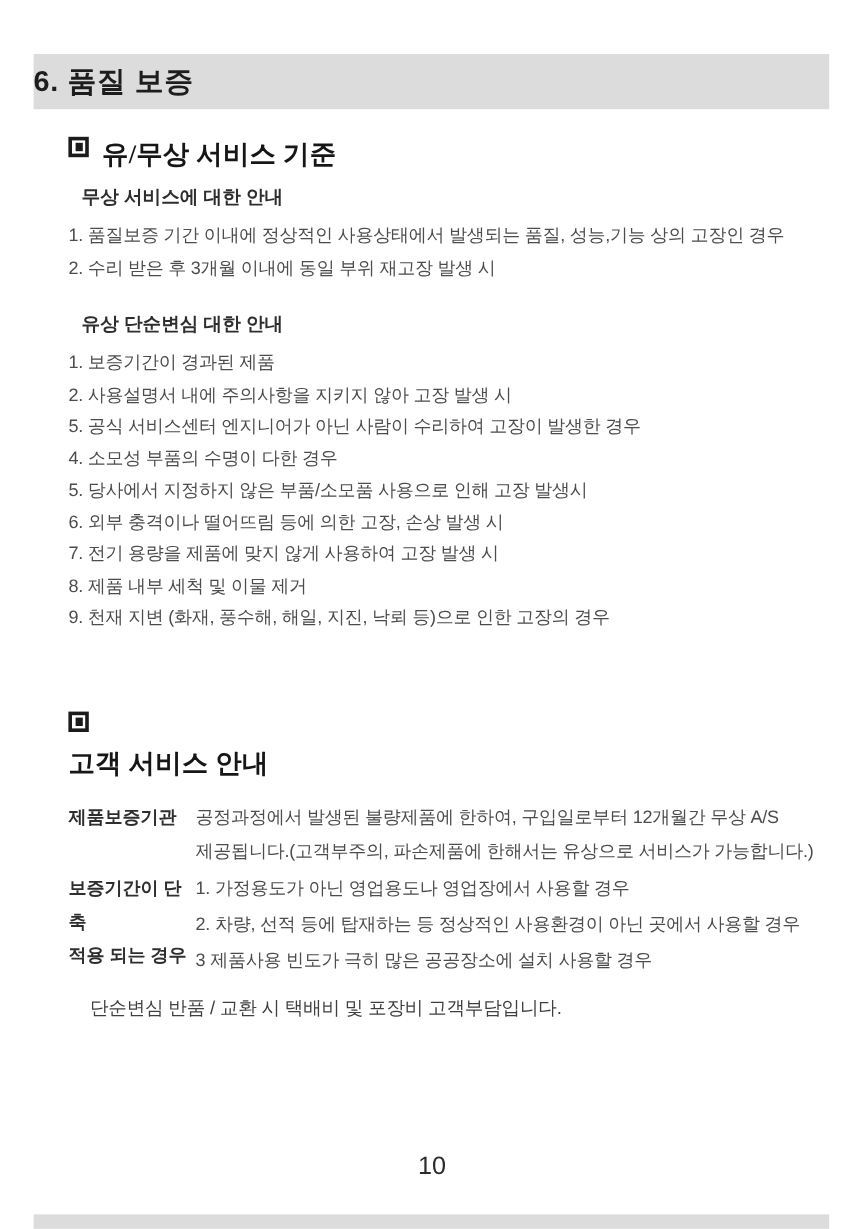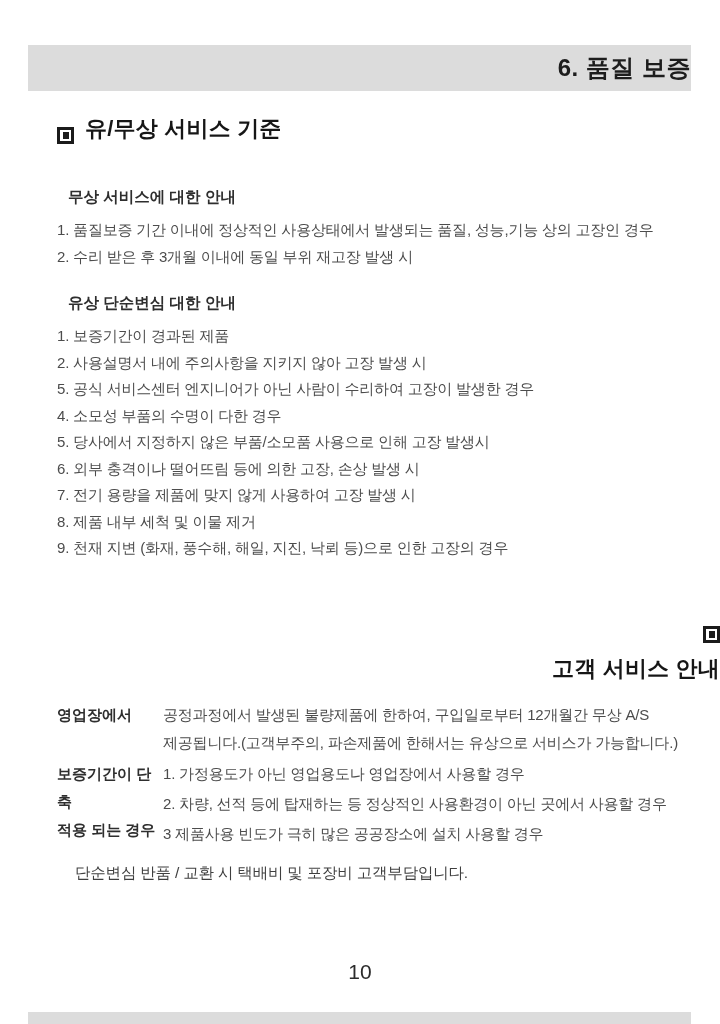--- a/index.html
+++ b/index.html
@@ -10,51 +10,52 @@
     color: #4c4c4c;
     position: relative;
     overflow: hidden;
   }
   .page { position: absolute; inset: 0; background: #ffffff; }
 
   
   .header-bar {
     position: absolute; left: 28px; right: 29px; top: 45px; height: 46px;
     background: #dcdcdc;
-    display: flex; align-items: center; justify-content: flex-end;
+    display: flex; align-items: center; justify-content: flex-start;
   }
   .header-title {
     font-size: 24px; font-weight: bold; color: #1d1d1d; letter-spacing: 0.5px;
   }
 
   
   .section-heading {
-    display: flex; align-items: flex-end; gap: 11px;
+    display: flex; align-items: flex-start; gap: 11px;
     margin-left: 57px;
     color: #161616;
+    font-family: Liberation Serif, serif;
   }
   .section-heading .heading-text {
     font-size: 22px; font-weight: bold; letter-spacing: 0.2px;
   }
   .sq-bullet {
     width: 17px; height: 17px; border: 3px solid #1b1b1b;
     display: inline-flex; align-items: center; justify-content: center;
     flex: 0 0 auto;
   }
   .sq-bullet .sq-inner { width: 6px; height: 7px; background: #1b1b1b; }
 
   #heading-1 { padding-top: 114px; }
   #heading-2 { margin-top: 64px; flex-direction: column; }
 
   
   .sub-heading {
     margin-left: 68px;
     font-size: 15.5px; font-weight: bold; color: #2e2e2e;
   }
-  #sub-free { margin-top: 43px; }
+  #sub-free { margin-top: 10px; }
   #sub-paid { margin-top: 23px; }
 
   
   .num-list { margin-left: 57px; margin-top: 9px; }
   .num-list .list-item {
     font-size: 15px; line-height: 26.5px; color: #4c4c4c;
     letter-spacing: -0.2px; white-space: nowrap;
   }
 
   
@@ -122,21 +123,21 @@
     <span class="sq-bullet">
         <span class="sq-inner"></span>
       </span>
     <span class="heading-text">고객 서비스 안내</span>
   </div>
 
   <div class="cs-table">
 
 
     <div class="cs-row">
-      <div class="cs-label">영업장에서</div>
+      <div class="cs-label">제품보증기관</div>
       <div class="cs-value">
         <div>공정과정에서 발생된 불량제품에 한하여, 구입일로부터 12개월간 무상 A/S</div>
         <div>제공됩니다.(고객부주의, 파손제품에 한해서는 유상으로 서비스가 가능합니다.)</div>
       </div>
     </div>
 
     <div class="cs-row cs-row-short">
       <div class="cs-label">
         <div>보증기간이 단축</div>
         <div>적용 되는 경우</div>

